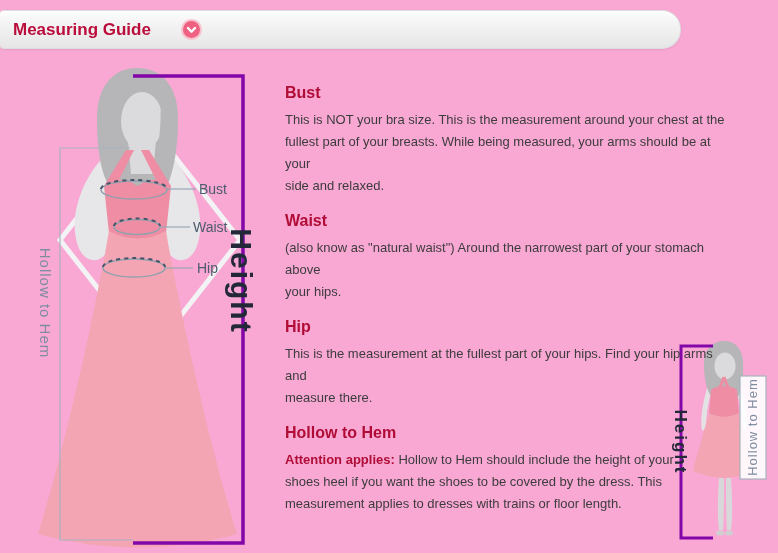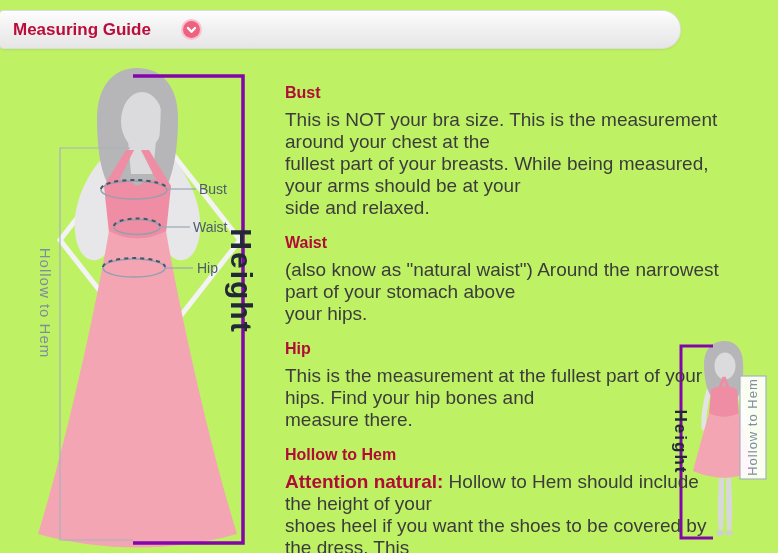--- a/index.html
+++ b/index.html
@@ -1,36 +1,36 @@
 <!DOCTYPE html>
 <html><head>
 <meta charset="utf-8">
 <style>
   html,body{margin:0;padding:0;background:#fff;}
-  .page{position:relative;width:778px;height:553px;background:#bef264;overflow:hidden;
+  .page{position:relative;width:778px;height:553px;background:#f9a8d4;overflow:hidden;
         font-family:"Liberation Sans", sans-serif;}
 
   
   .header{position:absolute;left:0;top:10px;width:680px;height:37px;
           background:linear-gradient(#fdfdfd,#f1f1f1 45%,#e6e6e6);
           border:1px solid #ddd;border-left:none;
           border-radius:4px 19px 19px 4px;
           box-shadow:0 1px 2px rgba(0,0,0,0.08), inset 0 1px 0 #fff;
           display:flex;align-items:center;}
   .header-title{margin-left:13px;font-size:17px;font-weight:bold;color:#bb0d3b;}
   .chev{position:absolute;left:183px;top:10px;width:17px;height:17px;border-radius:50%;
         background:#ef6180;box-shadow:0 0 0 2px #f8c3cf;display:flex;
         align-items:center;justify-content:center;cursor:pointer;}
 
   
   .content{position:absolute;left:285px;top:84px;width:442px;}
   .content h3{font-size:16px;line-height:17px;font-weight:bold;color:#b00c36;
               margin:15px 0 8px 0;}
   .content section:first-child h3{margin-top:0;}
-  .content p{font-size:19px;line-height:22px;color:#3c3c3c;margin:0;
+  .content p{font-size:13px;line-height:22px;color:#3c3c3c;margin:0;
              white-space:pre-line;}
   .attn{color:#b00c36;font-weight:bold;}
 
   
   .diagram{position:absolute;left:0;top:0;width:778px;height:553px;}
   .vlabel{fill:#7e8da0;letter-spacing:1px;}
   .measure-label{fill:#4d5c6c;font-size:14px;}
   .height-text{fill:#232838;font-weight:bold;letter-spacing:2px;}
 </style>
 </head>
@@ -131,24 +131,24 @@
 fullest part of your breasts. While being measured, your arms should be at your
 side and relaxed.</p>
     </section>
     <section>
       <h3>Waist</h3>
       <p>(also know as "natural waist") Around the narrowest part of your stomach above
 your hips.</p>
     </section>
     <section>
       <h3>Hip</h3>
-      <p>This is the measurement at the fullest part of your hips. Find your hip bones and
+      <p>This is the measurement at the fullest part of your hips. Find your hip arms and
 measure there.</p>
     </section>
     <section>
       <h3>Hollow to Hem</h3>
-      <p><b class="attn">Attention natural:</b><span> Hollow to Hem should include the height of your
+      <p><b class="attn">Attention applies:</b><span> Hollow to Hem should include the height of your
 shoes heel if you want the shoes to be covered by the dress. This
 measurement applies to dresses with trains or floor length.</span></p>
     </section>
   </div>
 
 </div>
 
 </body></html>

